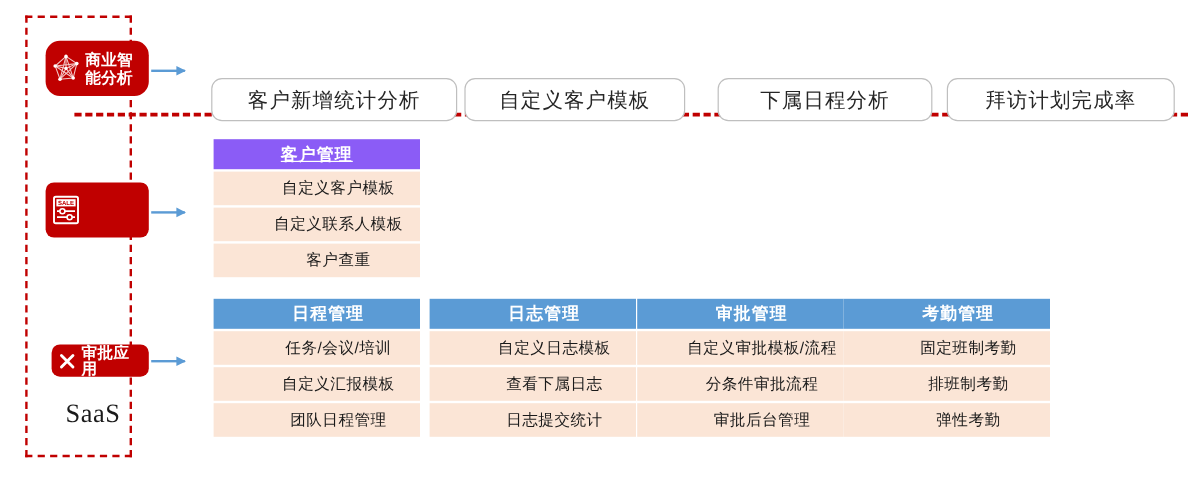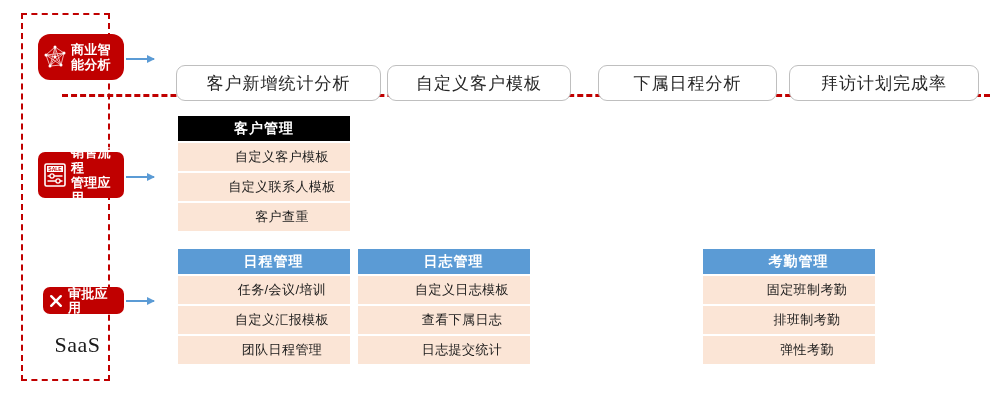--- a/index.html
+++ b/index.html
@@ -134,21 +134,21 @@
   }
   .card-header {
     height: 25px;
     line-height: 25px;
     text-align: center;
     color: #ffffff;
     font-size: 14px;
     font-weight: bold;
     letter-spacing: 1px;
   }
-  .card-header.green { background: #000000; }
+  .card-header.green { background: #8b5cf6; text-decoration: underline; }
   .card-header.blue  { background: #5B9BD5; padding-left: 19px; }
   .card-row {
     height: 28px;
     line-height: 28px;
     text-align: center;
     background: #FBE5D6;
     font-size: 13px;
     color: #1a1a1a;
     margin-top: 2px;
     letter-spacing: 0.4px;
@@ -198,22 +198,20 @@
       <svg width="26" height="28" viewBox="0 0 26 28">
         <rect x="3" y="3" width="20" height="22" rx="1.5" fill="none" stroke="#FFFFFF" stroke-width="1.6"></rect>
         <rect x="5" y="5" width="16" height="6" fill="#FFFFFF"></rect>
         <text x="13" y="10.2" font-family="Liberation Sans, sans-serif" font-size="5" font-weight="bold" fill="#C00000" text-anchor="middle">SALE</text>
         <line x1="5.5" y1="15" x2="20.5" y2="15" stroke="#FFFFFF" stroke-width="1.5"></line>
         <line x1="5.5" y1="20" x2="20.5" y2="20" stroke="#FFFFFF" stroke-width="1.5"></line>
         <circle cx="10" cy="15" r="2.1" fill="#C00000" stroke="#FFFFFF" stroke-width="1.3"></circle>
         <circle cx="16" cy="20" r="2.1" fill="#C00000" stroke="#FFFFFF" stroke-width="1.3"></circle>
       </svg>
     </span>
-    <span class="badge-text">销售流程
-管理应用</span>
   </div>
   <div class="connector" style="left:126px; top:176px; width:28px;"></div>
 
   <div class="badge" id="badge-appr">
     <span class="badge-icon">
       <svg width="14" height="14" viewBox="0 0 14 14">
         <path d="M2.2 2.2 L11.8 11.8 M11.8 2.2 L2.2 11.8" stroke="#FFFFFF" stroke-width="2.4" stroke-linecap="round"></path>
       </svg>
     </span>
     <span class="badge-text">审批应用</span>
@@ -240,20 +238,26 @@
     <div class="card-row">团队日程管理</div>
   </div>
 
   <div class="card" style="left:358px; top:249px;">
     <div class="card-header blue">日志管理</div>
     <div class="card-row">自定义日志模板</div>
     <div class="card-row">查看下属日志</div>
     <div class="card-row">日志提交统计</div>
   </div>
 
+  <div class="card" style="left:531px; top:249px;">
+    <div class="card-header blue">审批管理</div>
+    <div class="card-row">自定义审批模板/流程</div>
+    <div class="card-row">分条件审批流程</div>
+    <div class="card-row">审批后台管理</div>
+  </div>
 
   <div class="card" style="left:703px; top:249px;">
     <div class="card-header blue">考勤管理</div>
     <div class="card-row">固定班制考勤</div>
     <div class="card-row">排班制考勤</div>
     <div class="card-row">弹性考勤</div>
   </div>
 
 </div>
 

